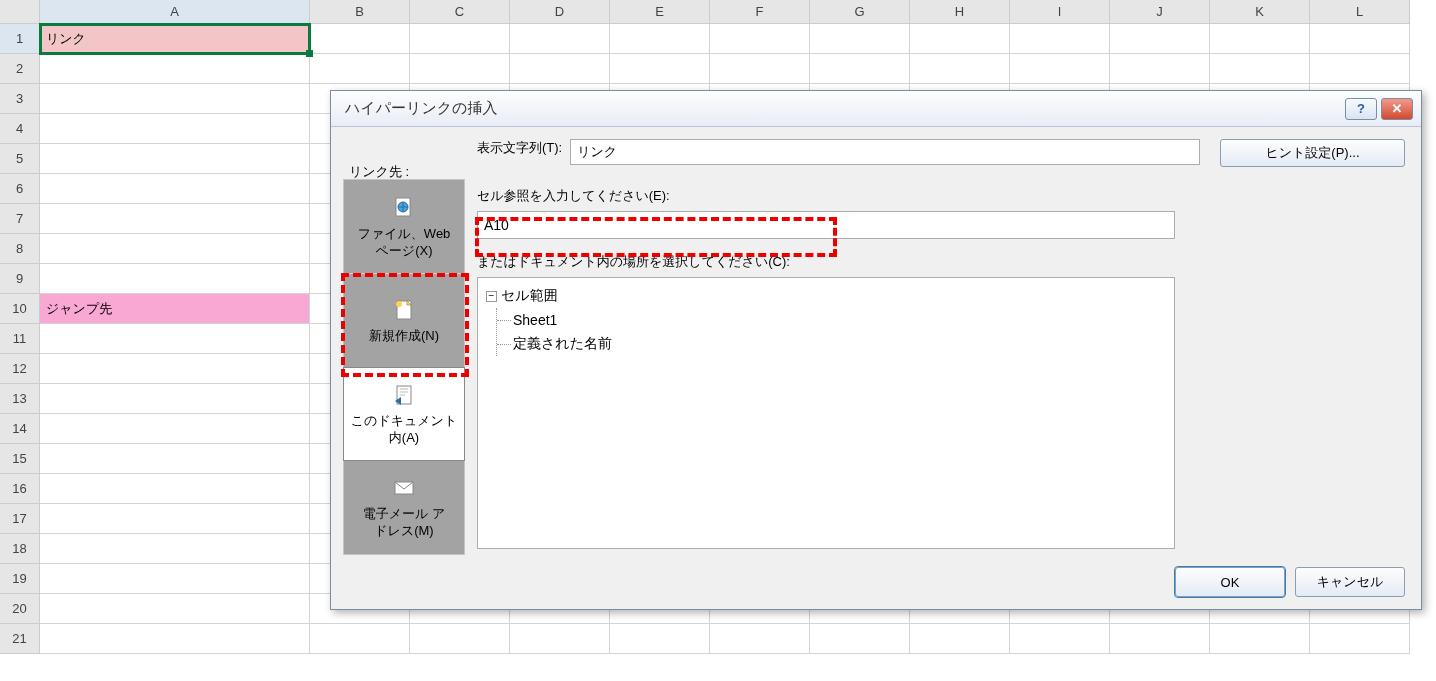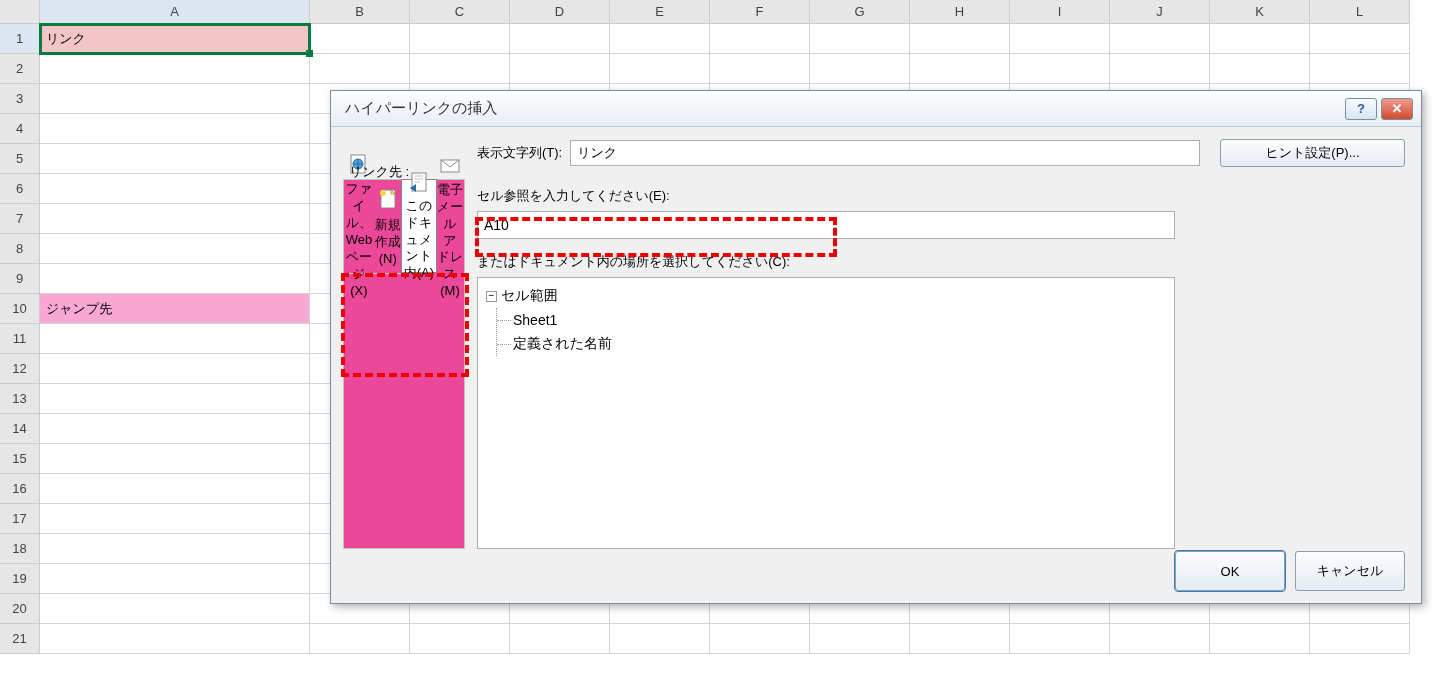--- a/index.html
+++ b/index.html
@@ -24,46 +24,46 @@
 .dialog { position: absolute; left: 330px; top: 90px; width: 1092px; background: #f0f0f0; border: 1px solid #7a8da3; box-shadow: 3px 3px 8px rgba(0,0,0,0.3); }
 .titlebar { height: 36px; background: linear-gradient(#fdfdfe, #e8edf5); border-bottom: 1px solid #b8c4d4; display: flex; align-items: center; padding: 0 8px 0 14px; }
 .titlebar .title { flex: 1; color: #333; font-size: 15px; }
 .titlebar .winbtn { width: 32px; height: 22px; margin-left: 4px; border: 1px solid #7a8da3; border-radius: 3px; display: flex; align-items: center; justify-content: center; background: linear-gradient(#f8fbff,#d9e4f2); cursor: pointer; }
 .titlebar .winbtn.close { background: linear-gradient(#f29a8e,#d04b2e); color: #fff; font-weight: bold; }
 .titlebar .winbtn.help { color: #2a5ca8; font-weight: bold; }
 
 .dlg-body { display: flex; padding: 12px 16px 54px 12px; position: relative; }
 
 
-.nav { width: 122px; border: 1px solid #c4c4c4; background: #ec4899; display: flex; flex-direction: row; margin-top: 40px; }
+.nav { width: 122px; border: 1px solid #c4c4c4; background: #a3a3a3; display: flex; flex-direction: column; margin-top: 40px; }
 .nav-item { height: 94px; border-bottom: 1px solid #d0d0d0; display: flex; flex-direction: column; align-items: center; justify-content: center; gap: 4px; cursor: pointer; text-align: center; font-size: 13px; line-height: 1.3; }
 .nav-item:last-child { border-bottom: none; }
 .nav-item.active { background: #fff; border: 1px solid #888; margin: -1px; position: relative; }
 .nav-icon { width: 28px; height: 28px; display: flex; align-items: center; justify-content: center; }
 .nav-icon svg { width: 24px; height: 24px; }
 
 
 .content { flex: 1; padding-left: 12px; position: relative; }
-.toprow { display: flex; align-items: center; gap: 8px; height: 28px; margin-bottom: 20px; }
+.toprow { display: flex; gap: 8px; height: 28px; margin-bottom: 20px; }
 .toprow .lbl2 { }
 .toprow input { flex: 1; height: 26px; border: 1px solid #abadb3; padding: 0 6px; font-family: inherit; font-size: 13px; }
 .hintbtn { width: 185px; height: 28px; margin-left: 12px; border: 1px solid #8a9db5; background: linear-gradient(#fdfdfe,#e4ebf4); border-radius: 3px; cursor: pointer; font-family: inherit; font-size: 13px; }
 
 .field-lbl { margin-bottom: 6px; }
 .cellref-input { width: 698px; height: 28px; border: 1px solid #abadb3; padding: 0 6px; font-family: inherit; font-size: 14px; display: block; margin-bottom: 14px; }
 
 .tree { width: 698px; height: 272px; border: 1px solid #abadb3; background: #fff; padding: 6px 8px; font-size: 14px; }
 .tree-node { display: flex; align-items: center; gap: 4px; height: 24px; }
 .tree-expand { width: 11px; height: 11px; border: 1px solid #999; display: flex; align-items: center; justify-content: center; font-size: 10px; line-height: 1; background: #fff; cursor: pointer; }
 .tree-children { margin-left: 10px; border-left: 1px dotted #999; padding-left: 16px; }
 .tree-leaf { display: flex; align-items: center; height: 24px; position: relative; }
 .tree-leaf::before { content: ""; position: absolute; left: -16px; top: 12px; width: 14px; border-top: 1px dotted #999; }
 
 .dlg-footer { position: absolute; right: 16px; bottom: 12px; display: flex; gap: 10px; }
-.dlg-footer button { width: 110px; height: 40px; border: 1px solid #8a9db5; background: linear-gradient(#fdfdfe,#e4ebf4); border-radius: 3px; cursor: pointer; font-family: inherit; font-size: 13px; }
+.dlg-footer button { width: 110px; height: 30px; border: 1px solid #8a9db5; background: linear-gradient(#fdfdfe,#e4ebf4); border-radius: 3px; cursor: pointer; font-family: inherit; font-size: 13px; }
 .dlg-footer button.ok { outline: 1px solid #3c7fb1; }
 
 
 .red-box-nav { position: absolute; left: 10px; top: 146px; width: 128px; height: 104px; border: 4px dashed #e00; pointer-events: none; }
 .red-box-input { position: absolute; left: 144px; top: 90px; width: 362px; height: 40px; border: 4px dashed #e00; pointer-events: none; }
 </style>
 </head>
 <body>
 
 <div class="sheet">

